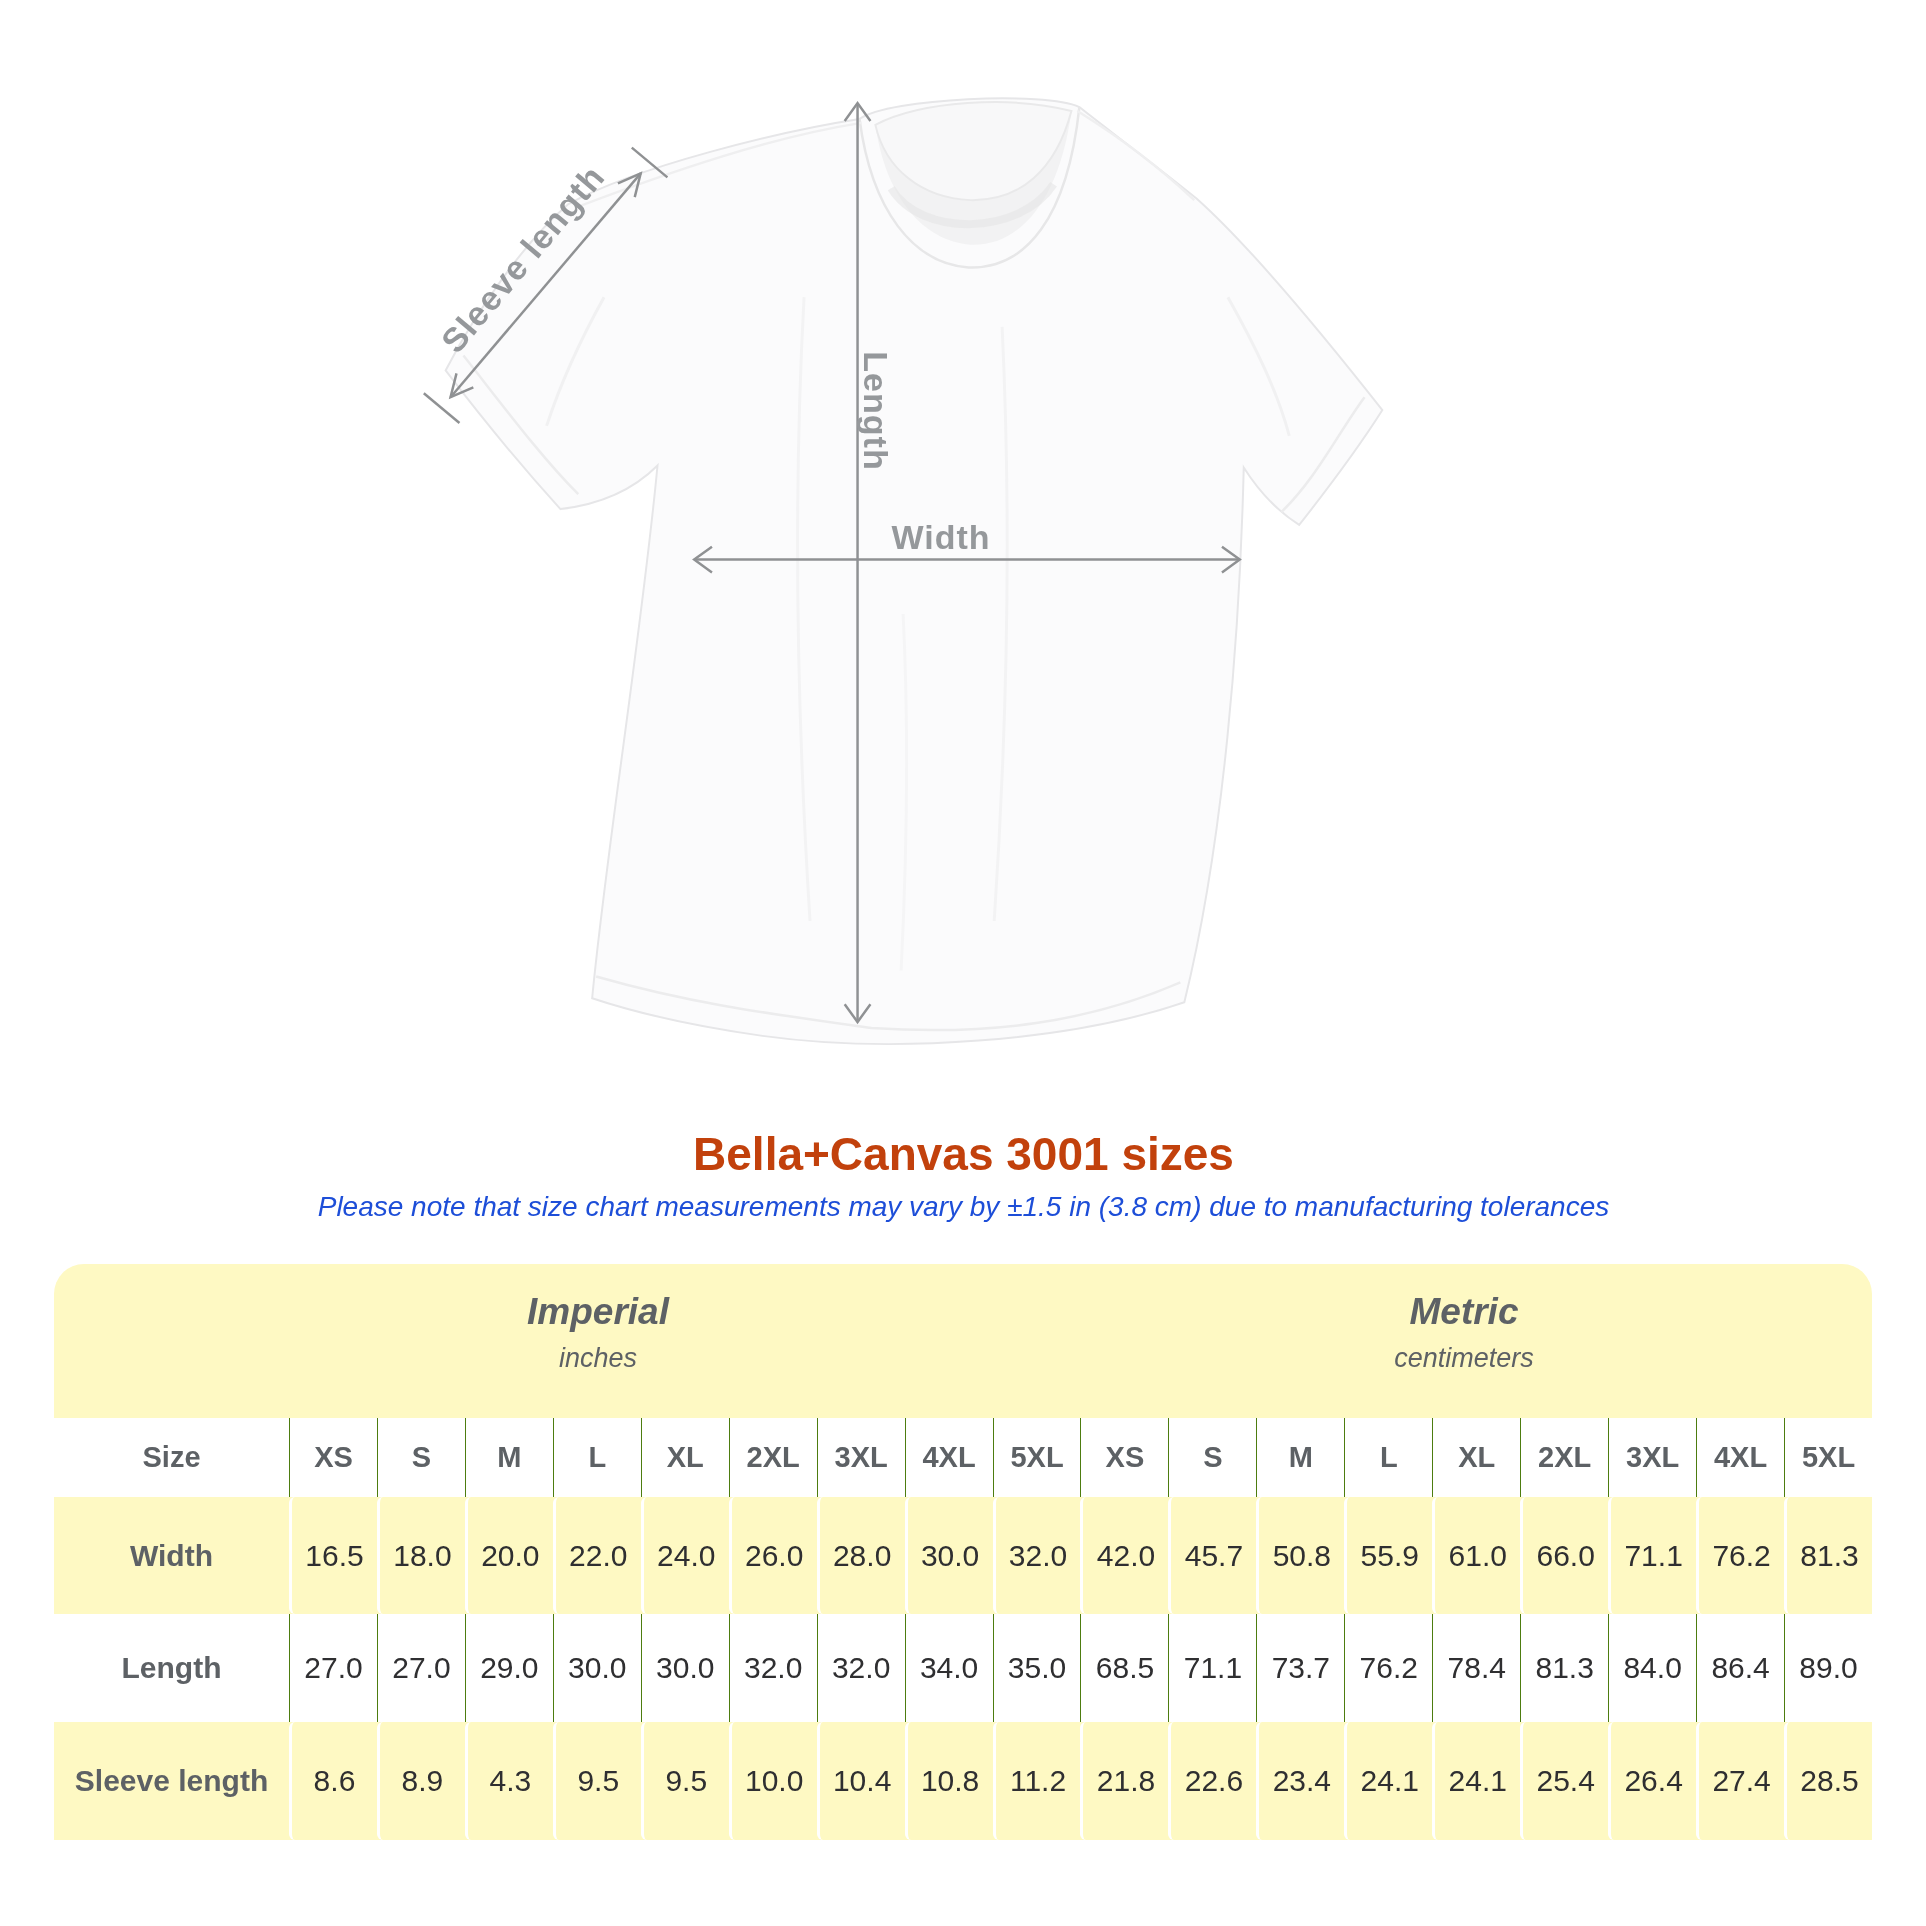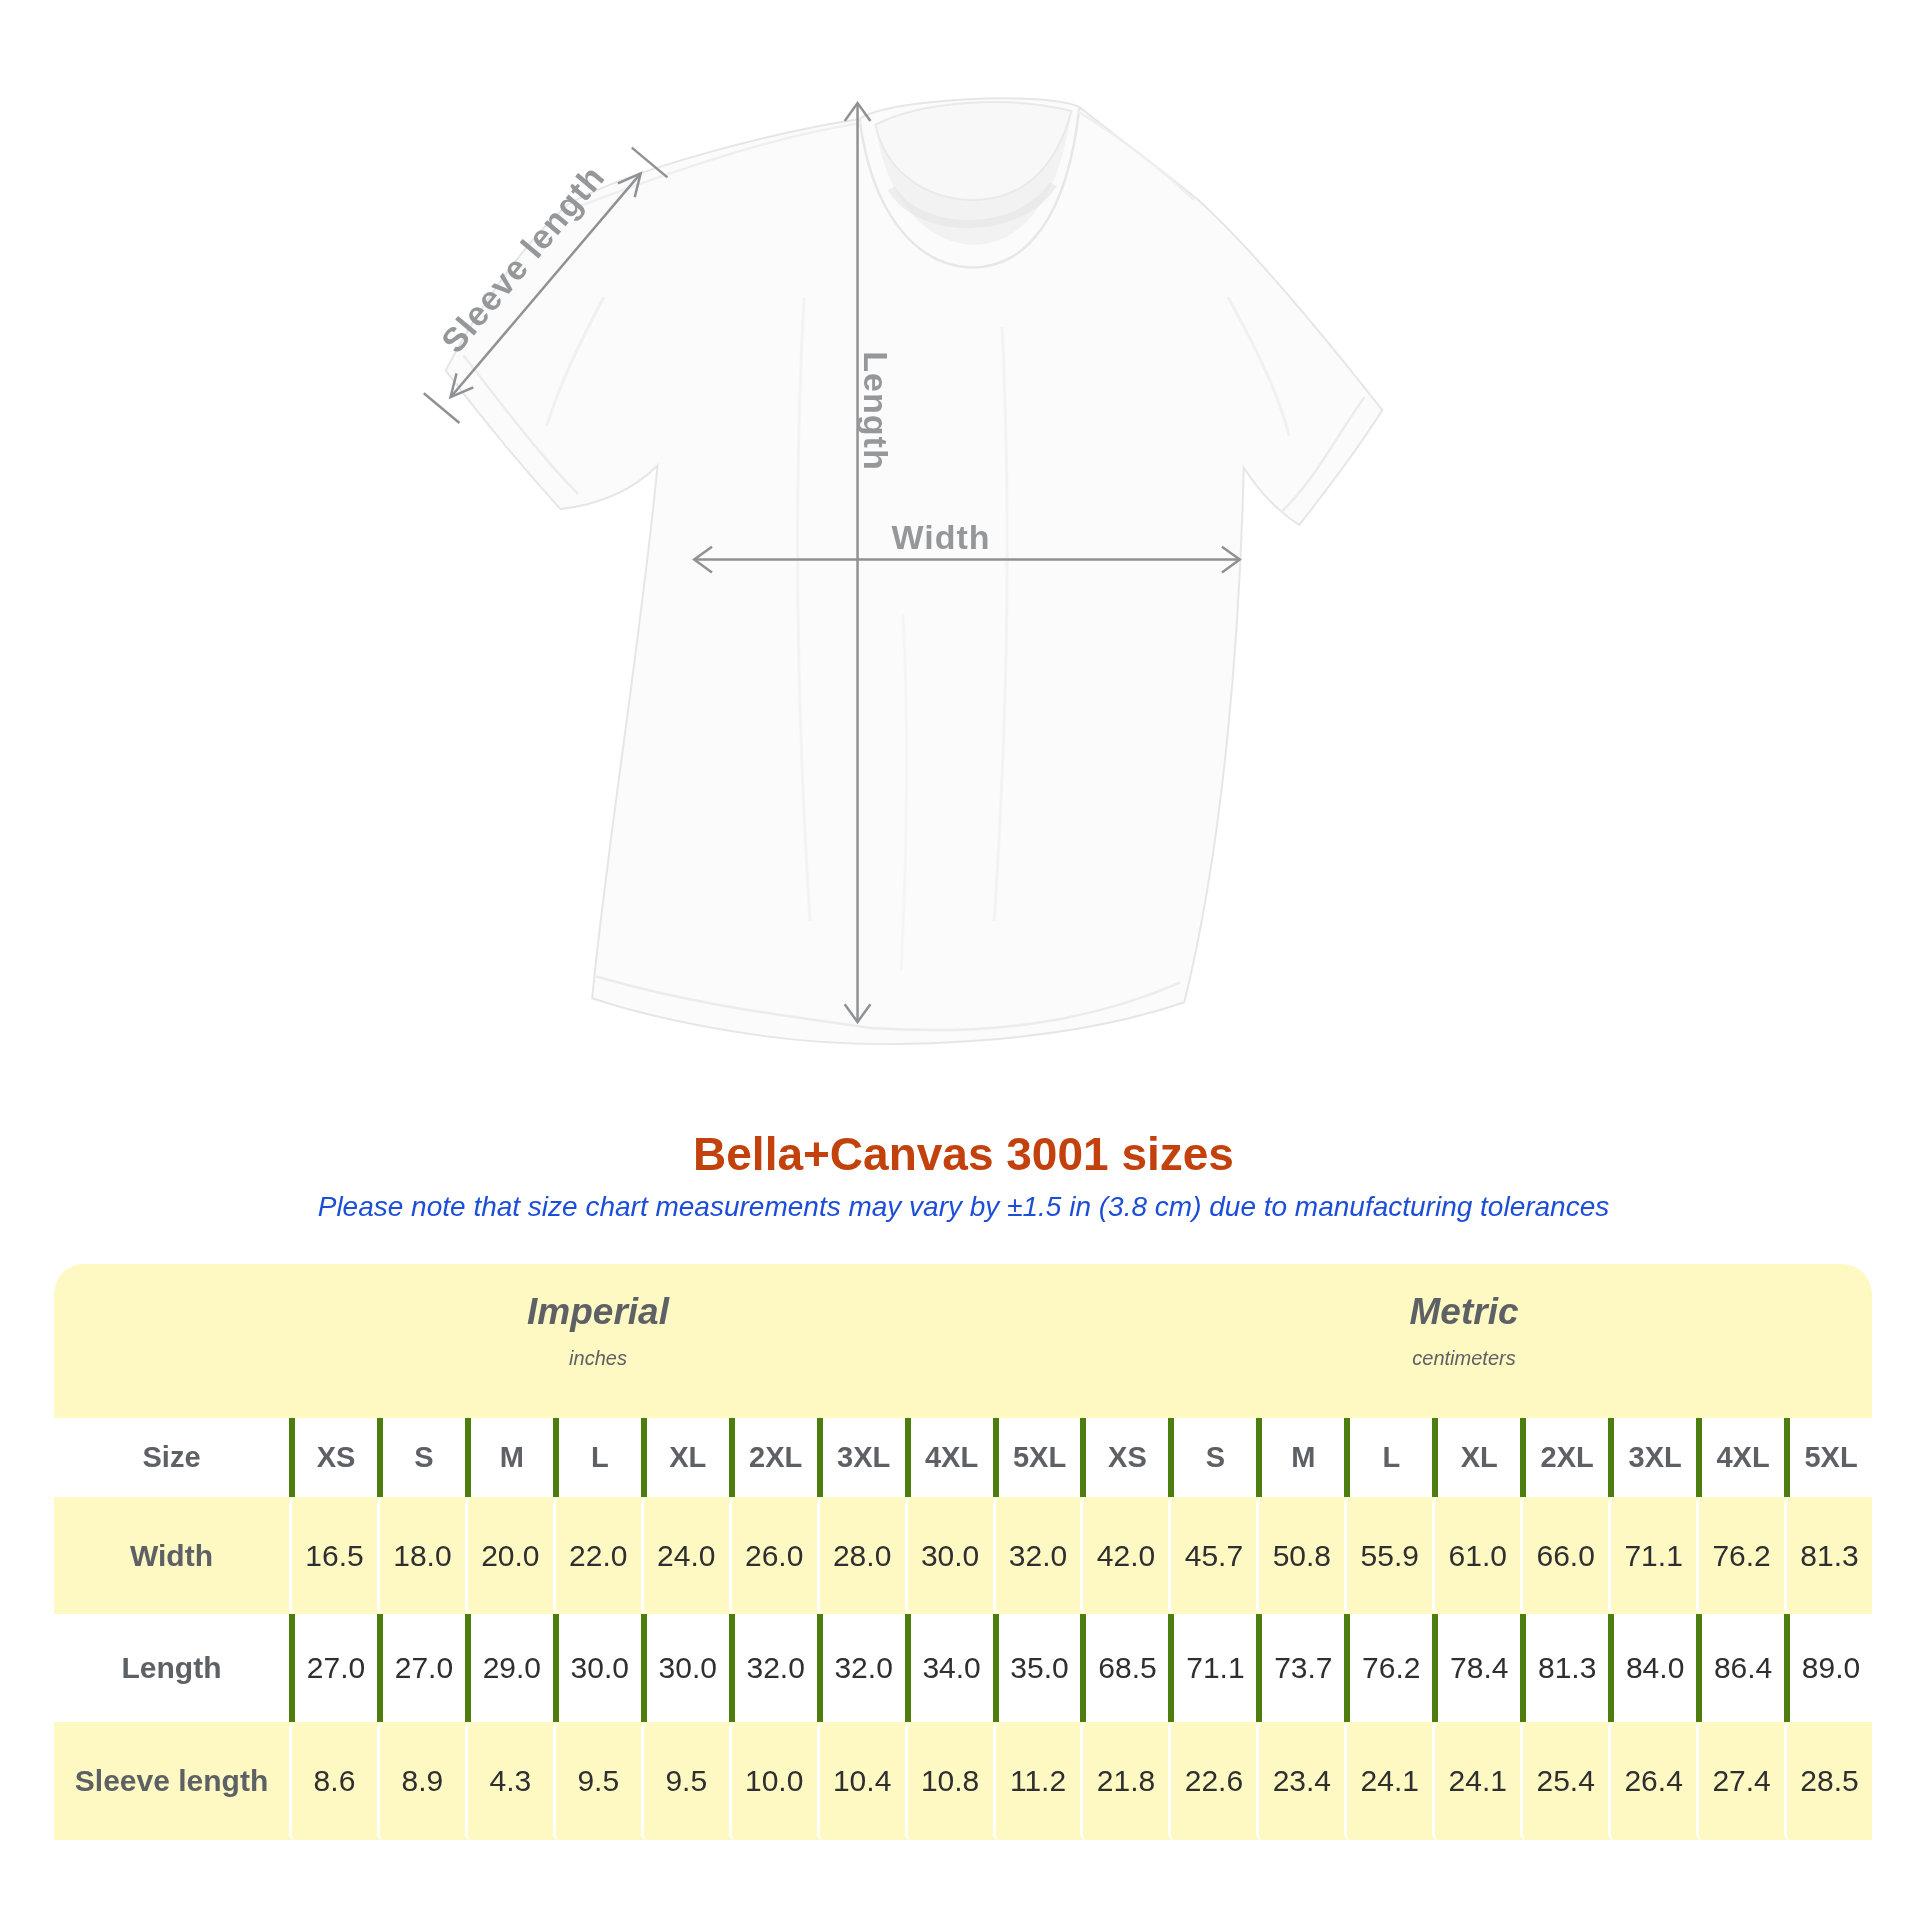--- a/index.html
+++ b/index.html
@@ -29,32 +29,32 @@
   
   #size-table{
     position:absolute;left:54px;top:1264px;width:1818px;height:608px;
     border-radius:30px;overflow:hidden;
   }
   .trow{width:100%;}
   .r-gray{background:#fef9c3;}
   .r-white{background:#ffffff;}
   .grid{display:grid;grid-template-columns:235px repeat(18,1fr);}
   .c{display:flex;align-items:center;justify-content:center;box-sizing:border-box;}
-  .r-white .c + .c{border-left:6px solid #4d7c0f;}
+  .r-white .c + .c{border-left:1px solid #4d7c0f;}
   .r-gray  .c + .c{border-left:3px solid #ffffff;border-radius:6px;}
   .hdr-txt{font-weight:bold;font-size:29px;color:#5d6165;}
   .num{font-size:30px;color:#2f2f31;}
   .row-label{font-weight:bold;font-size:30px;color:#5d6165;}
   
   #group-row{position:relative;height:154px;}
   .ghead{position:absolute;top:26px;transform:translateX(-50%);text-align:center;}
   #ghead-imperial{left:544px;}
   #ghead-metric{left:1410px;}
   .g-label{font-size:37px;font-weight:bold;font-style:italic;color:#5d6165;line-height:44px;}
-  .g-sub{font-size:20px;font-style:italic;color:#5d6165;line-height:32px;margin-top:8px;}
+  .g-sub{font-size:27px;font-style:italic;color:#5d6165;line-height:32px;margin-top:8px;}
   #size-row{height:79px;}
   #width-row{height:117px;}
   #length-row{height:108px;}
   #sleeve-row{height:118px;}
 </style>
 </head>
 <body>
 
 <div id="diagram">
   <svg width="1927" height="1238" viewBox="0 0 1946 1250">

